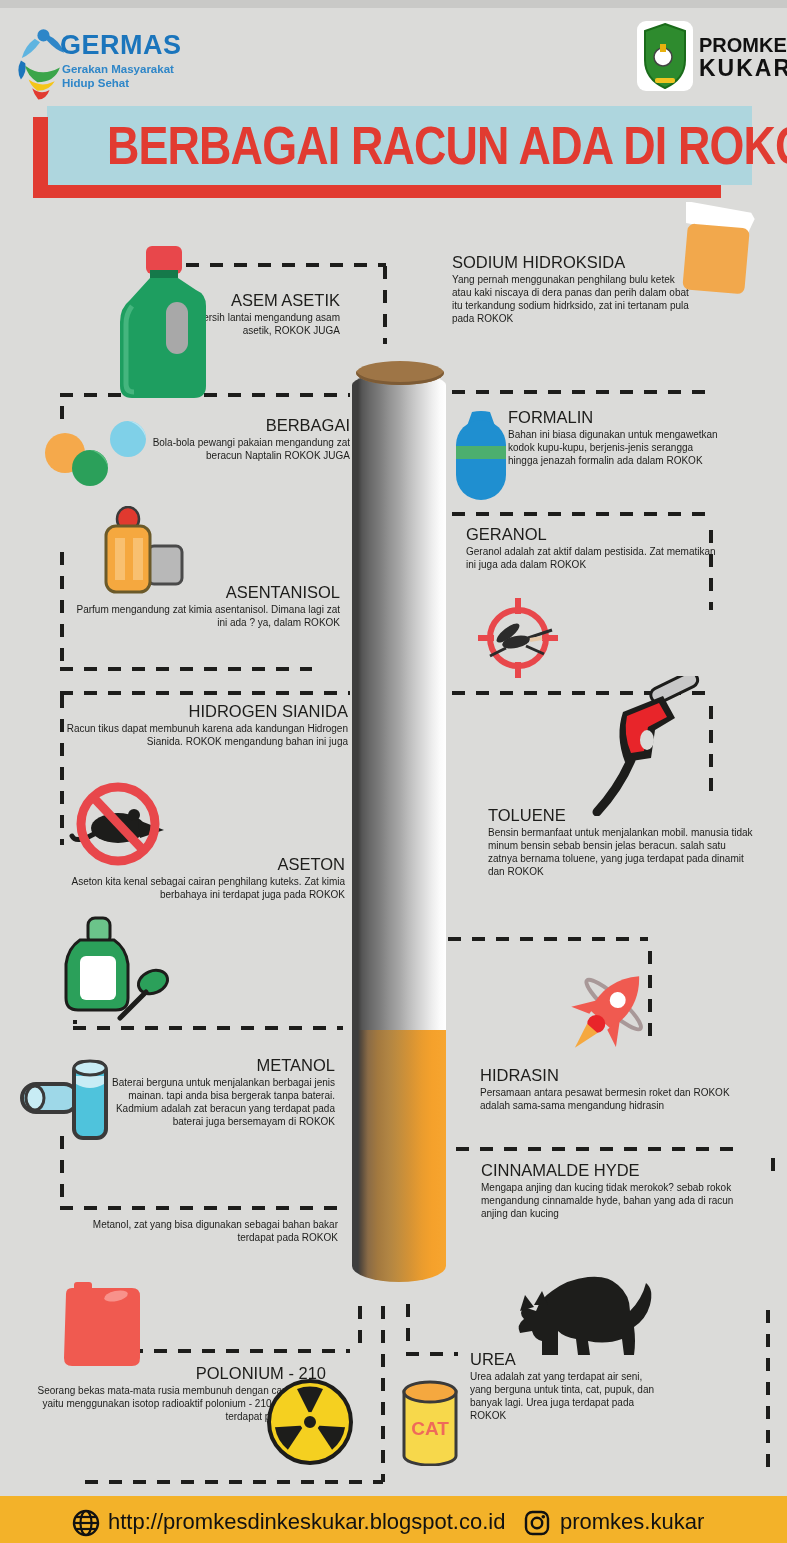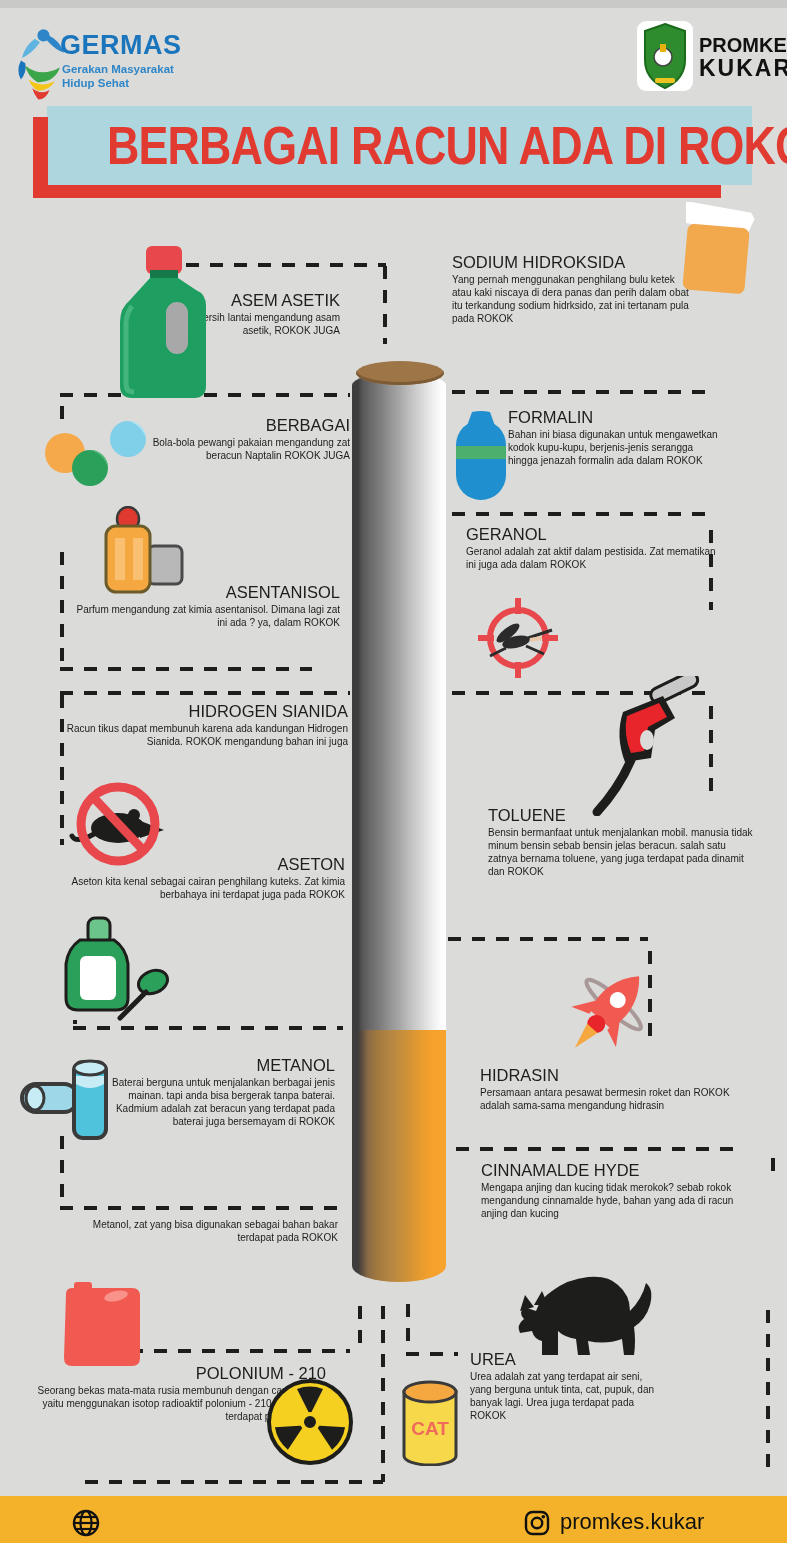--- a/index.html
+++ b/index.html
@@ -292,20 +292,21 @@
   </svg>
 
   <div class="abs" id="footer-bar"></div>
   <svg class="abs" style="left:72px;top:1501px" width="28" height="28" viewBox="0 0 28 28">
     <circle cx="14" cy="14" r="12" fill="none" stroke="#111" stroke-width="2.4"></circle>
     <ellipse cx="14" cy="14" rx="5.5" ry="12" fill="none" stroke="#111" stroke-width="2.2"></ellipse>
     <line x1="2" y1="14" x2="26" y2="14" stroke="#111" stroke-width="2.2"></line>
     <line x1="4" y1="8" x2="24" y2="8" stroke="#111" stroke-width="2.2"></line>
     <line x1="4" y1="20" x2="24" y2="20" stroke="#111" stroke-width="2.2"></line>
   </svg>
+  <div class="footer-text" style="left:108px">http://promkesdinkeskukar.blogspot.co.id</div>
   <svg class="abs" style="left:524px;top:1502px" width="26" height="26" viewBox="0 0 26 26">
     <rect x="2" y="2" width="22" height="22" rx="6.5" fill="none" stroke="#111" stroke-width="2.4"></rect>
     <circle cx="13" cy="13" r="5.2" fill="none" stroke="#111" stroke-width="2.4"></circle>
     <circle cx="19.3" cy="6.8" r="1.8" fill="#111"></circle>
   </svg>
   <div class="footer-text" style="left:560px">promkes.kukar</div>
 
 </div>
 
 </body></html>

